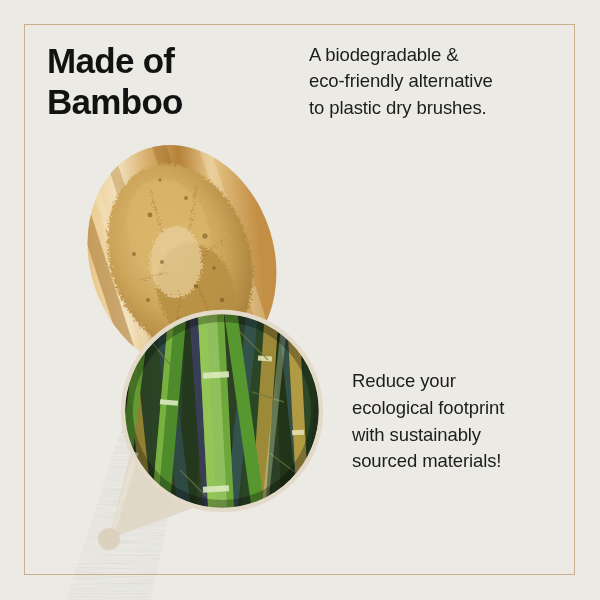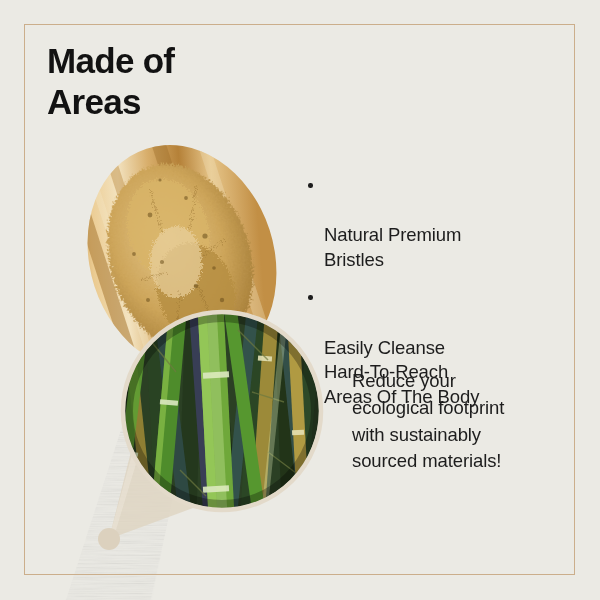--- a/index.html
+++ b/index.html
@@ -250,35 +250,25 @@
       </g>
 
       <circle cx="109" cy="539" r="11" fill="#DCD1BE"></circle>
 
     </g>
   </svg>
 
   <div class="frame"></div>
 
   <div class="title">Made of
-Areas</div>
-
-
-  <ul class="bullets">
-    <li>
-      <span class="dot"></span>
-      <span>Natural Premium
-Bristles</span>
-    </li>
-    <li>
-      <span class="dot"></span>
-      <span>Easily Cleanse
-Hard-To-Reach
-Areas Of The Body</span>
-    </li>
-  </ul>
+Bamboo</div>
+
+  <div class="intro">A biodegradable &amp;
+eco-friendly alternative
+to plastic dry brushes.</div>
+
 
   <div class="outro">Reduce your
 ecological footprint
 with sustainably
 sourced materials!</div>
 
 </div>
 
 </body></html>

